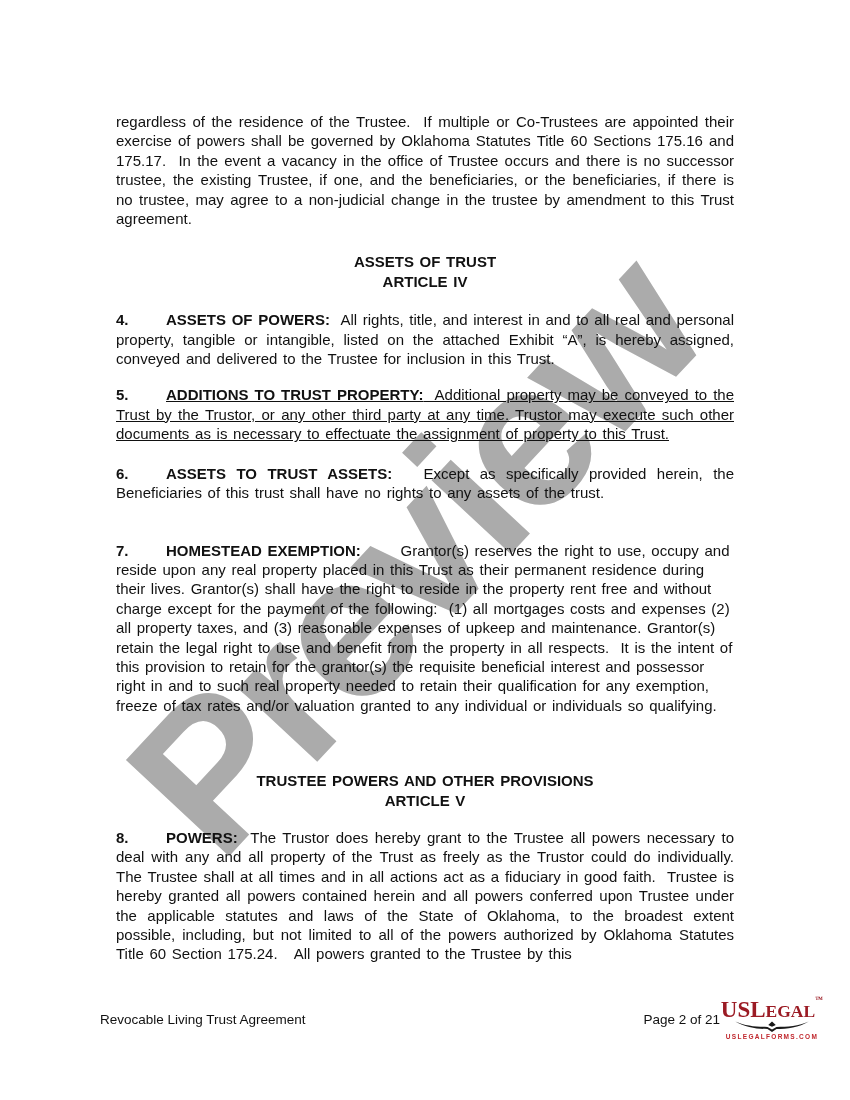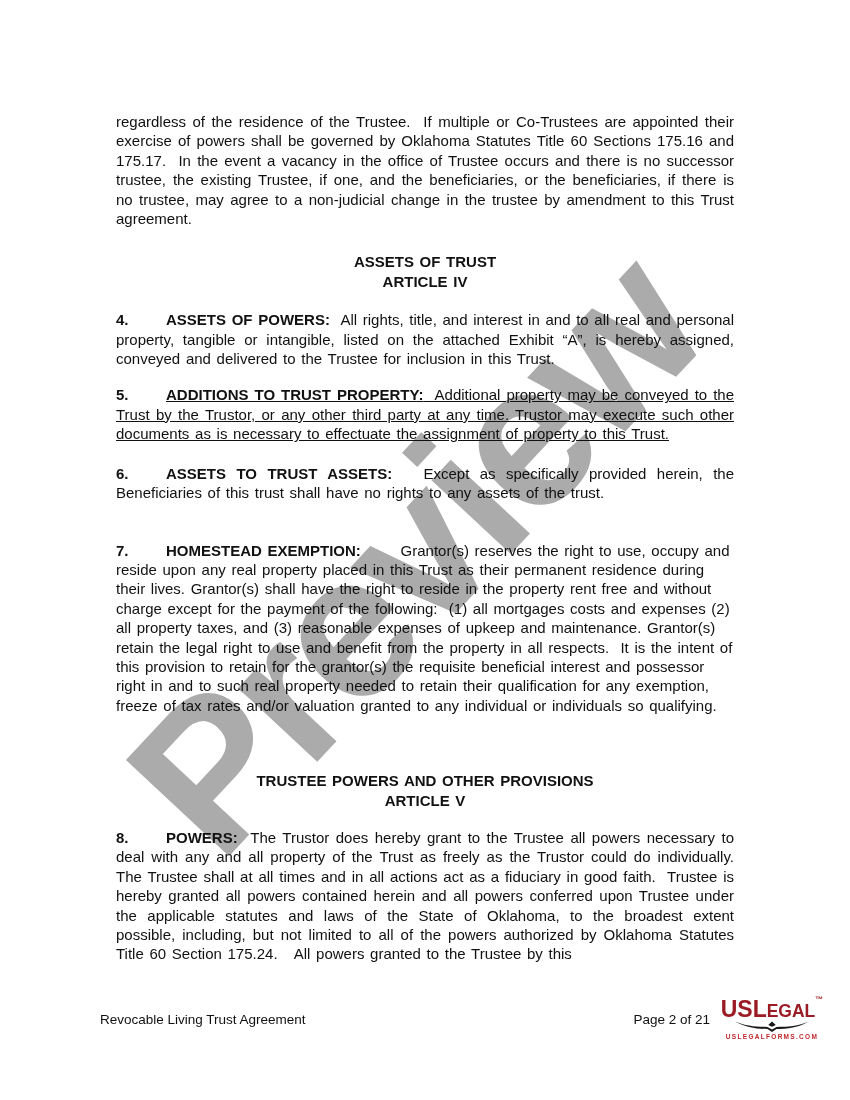--- a/index.html
+++ b/index.html
@@ -53,25 +53,25 @@
     position: absolute;
     left: 100px;
     right: 26px;
     top: 998px;
     display: flex;
     justify-content: space-between;
     align-items: center;
     z-index: 1;
   }
   .footer-title { font-size: 13.5px; }
-  .footer-right { display: flex; align-items: center; gap: 10px; }
+  .footer-right { display: flex; align-items: center; }
   .page-num { font-size: 13.5px; }
   .logo { display: flex; flex-direction: column; align-items: center; width: 104px; }
   .logo-text {
-    font-family: Liberation Sans, sans-serif;
+    font-family: Liberation Serif, serif;
     font-weight: 700;
     color: #9b1b24;
     line-height: 1;
     white-space: nowrap;
   }
   .lg { font-size: 23px; }
   .sm { font-size: 17.5px; }
   .tm { font-size: 8px; vertical-align: top; position: relative; top: -2px; }
   .eagle { margin-top: -1px; line-height: 0; }
   .eagle svg { width: 82px; height: 12px; display: block; }

